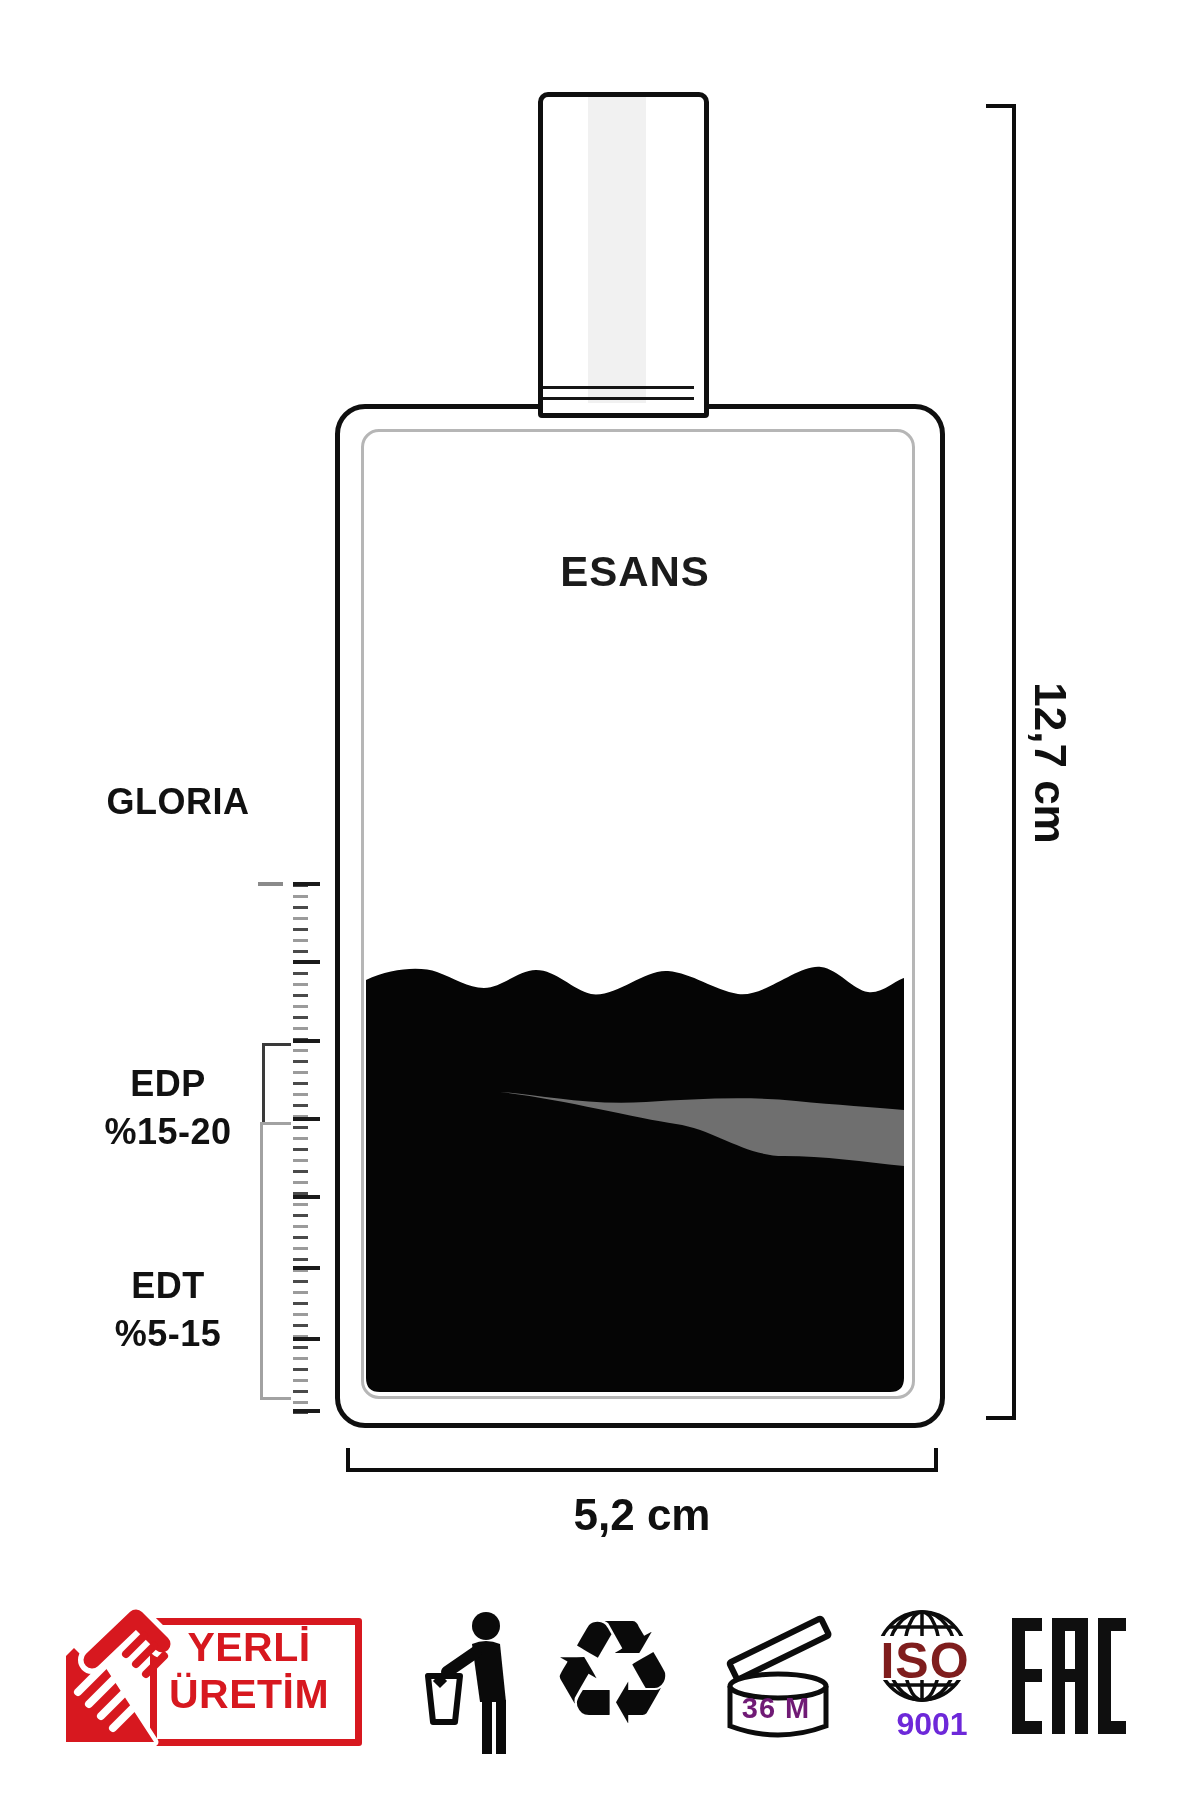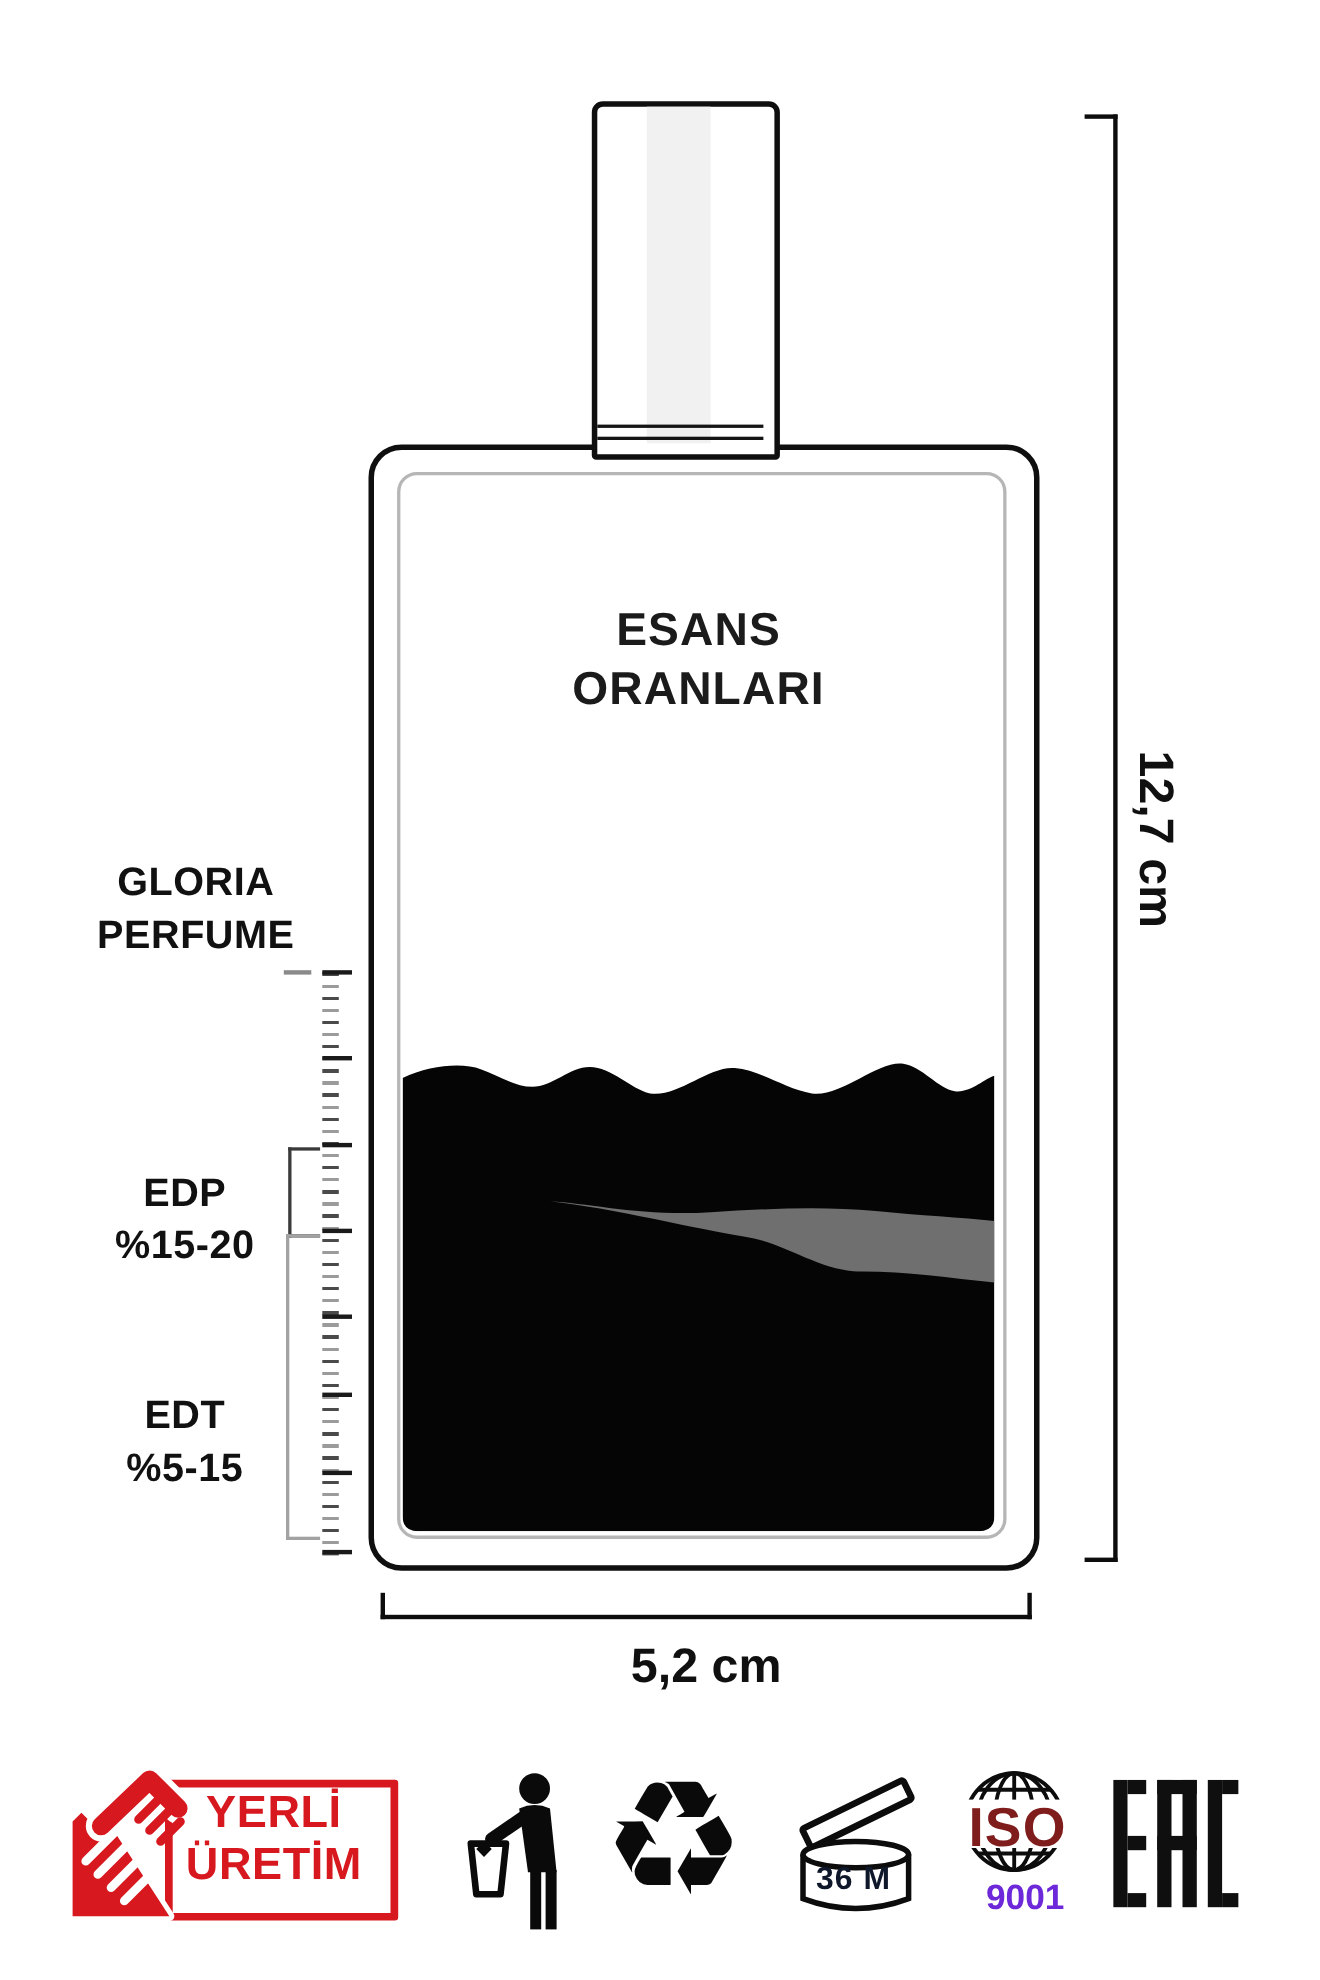--- a/index.html
+++ b/index.html
@@ -27,21 +27,21 @@
     position:absolute;left:150px;top:1624px;width:198px;text-align:center;
     color:#d7181f;font-weight:700;font-size:41px;line-height:47px;letter-spacing:.5px;
   }
   .recycle{
     position:absolute;left:535px;top:1593px;width:155px;text-align:center;
     font-family:"DejaVu Sans",sans-serif;font-size:145px;line-height:160px;color:#0a0a0a;
   }
   .iso-band{position:absolute;left:850px;top:1636px;width:150px;height:44px;background:#fff;}
   .iso-text{position:absolute;left:850px;top:1632px;width:150px;text-align:center;font-size:50px;font-weight:700;color:#7f1d1d;letter-spacing:1px;}
   .iso-num{position:absolute;left:872px;top:1706px;width:120px;text-align:center;font-size:32px;font-weight:700;color:#6d28d9;}
-  .pao-label{position:absolute;left:718px;top:1692px;width:116px;text-align:center;font-size:29px;font-weight:700;color:#0f172a;letter-spacing:1px;}
+  .pao-label{position:absolute;left:718px;top:1692px;width:116px;text-align:center;font-size:29px;font-weight:700;color:#701a75;letter-spacing:1px;}
 </style>
 </head>
 <body>
 
 <div id="canvas">
 
   <div class="abs" style="left:335px;top:404px;width:600px;height:1014px;border:5px solid #0f0f0f;border-radius:30px;background:#fff;"></div>
   <div class="abs" style="left:361px;top:429px;width:548px;height:964px;border:3px solid #b6b6b6;border-radius:18px;"></div>
 
   <svg class="abs" style="left:366px;top:938px;" width="538" height="454" viewBox="0 0 538 454">
@@ -69,26 +69,24 @@
       C 270,180 190,160 134,154 Z"></path>
   </svg>
 
   <div class="abs" style="left:538px;top:92px;width:161px;height:316px;border:5px solid #0f0f0f;border-radius:10px 10px 4px 4px;background:#fff;"></div>
   <div class="abs" style="left:588px;top:97px;width:58px;height:306px;background:#f1f1f1;"></div>
   <div class="abs" style="left:543px;top:386px;width:151px;height:3px;background:#151515;"></div>
   <div class="abs" style="left:543px;top:397px;width:151px;height:3px;background:#151515;"></div>
 
   <div class="title">
     <div>ESANS</div>
-    <div>ORANLARI</div>
   </div>
 
   <div class="lbl" style="left:58px;top:778px;width:240px;text-align:center;">
     <div>GLORIA</div>
-    <div>PERFUME</div>
   </div>
   <div class="lbl" style="left:58px;top:1060px;width:220px;">
     <div>EDP</div>
     <div>%15-20</div>
   </div>
   <div class="lbl" style="left:58px;top:1215px;width:220px;margin-top:47px;">
     <div>EDT</div>
     <div>%5-15</div>
   </div>
 

